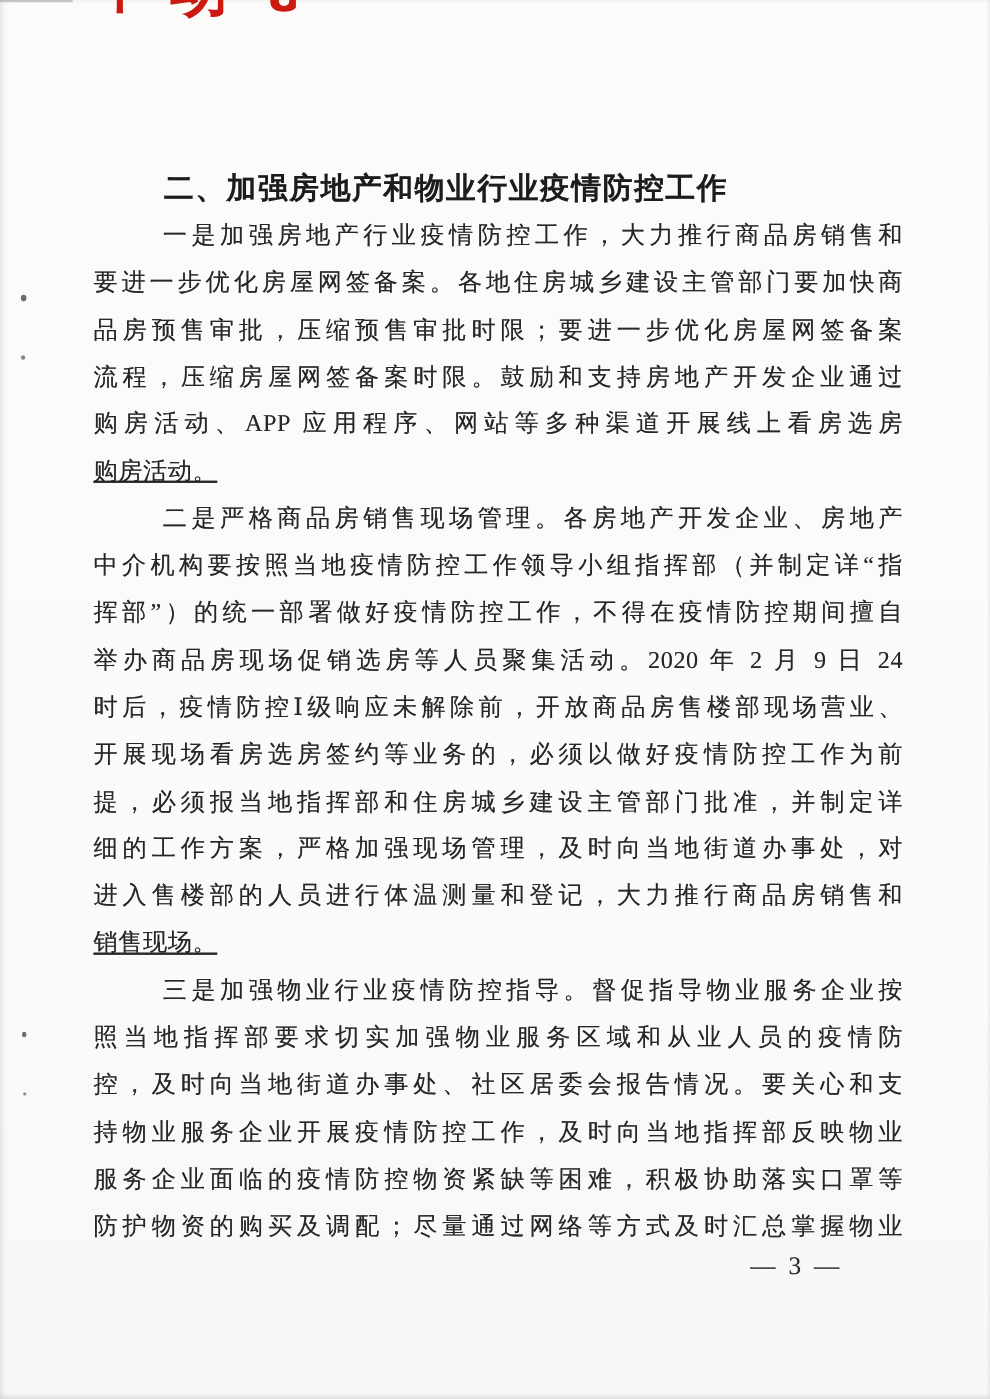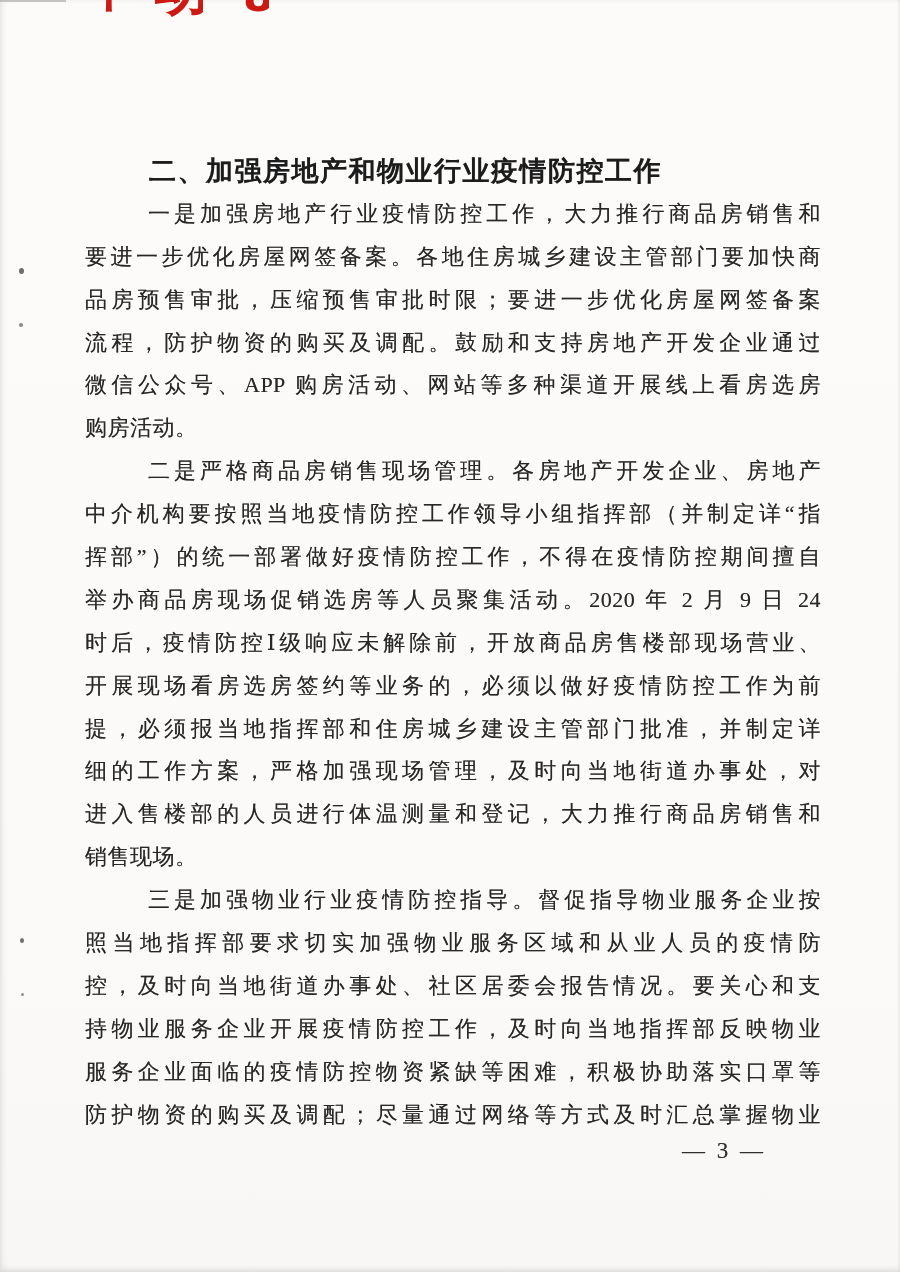--- a/index.html
+++ b/index.html
@@ -50,21 +50,21 @@
     white-space:nowrap;
   }
   .line{
     font-size:22px;
     line-height:42.9px;height:42.9px;
     text-align:justify;
     text-align-last:justify;
     letter-spacing:.5px;
   }
   .line.para-first{text-indent:63px;}
-  .line.para-last{text-align-last:left;}
+  .line.para-last{text-align-last:left;text-decoration:underline;}
   .page-number{
     position:absolute;top:1138px;right:134px;
     font-size:23px;letter-spacing:3px;color:#2e2e2e;
     text-shadow:0 0 .5px rgba(50,50,50,.5);
   }
 </style>
 </head>
 <body>
 
 <div class="page">
@@ -86,22 +86,22 @@
   <div class="speck s3"></div>
   <div class="speck s4"></div>
 
   <div class="text-block">
 
     <h2 class="heading">二、加强房地产和物业行业疫情防控工作</h2>
 
     <div class="line para-first">一是加强房地产行业疫情防控工作，大力推行商品房销售和</div>
     <div class="line">要进一步优化房屋网签备案。各地住房城乡建设主管部门要加快商</div>
     <div class="line">品房预售审批，压缩预售审批时限；要进一步优化房屋网签备案</div>
-    <div class="line">流程，防护物资的购买及调配。鼓励和支持房地产开发企业通过</div>
-    <div class="line">微信公众号、APP 购房活动、网站等多种渠道开展线上看房选房</div>
+    <div class="line">流程，压缩房屋网签备案时限。鼓励和支持房地产开发企业通过</div>
+    <div class="line">购房活动、APP 应用程序、网站等多种渠道开展线上看房选房</div>
     <div class="line para-last">购房活动。</div>
 
     <div class="line para-first">二是严格商品房销售现场管理。各房地产开发企业、房地产</div>
     <div class="line">中介机构要按照当地疫情防控工作领导小组指挥部（并制定详“指</div>
     <div class="line">挥部”）的统一部署做好疫情防控工作，不得在疫情防控期间擅自</div>
     <div class="line">举办商品房现场促销选房等人员聚集活动。2020 年 2 月 9 日 24</div>
     <div class="line">时后，疫情防控Ⅰ级响应未解除前，开放商品房售楼部现场营业、</div>
     <div class="line">开展现场看房选房签约等业务的，必须以做好疫情防控工作为前</div>
     <div class="line">提，必须报当地指挥部和住房城乡建设主管部门批准，并制定详</div>
     <div class="line">细的工作方案，严格加强现场管理，及时向当地街道办事处，对</div>

